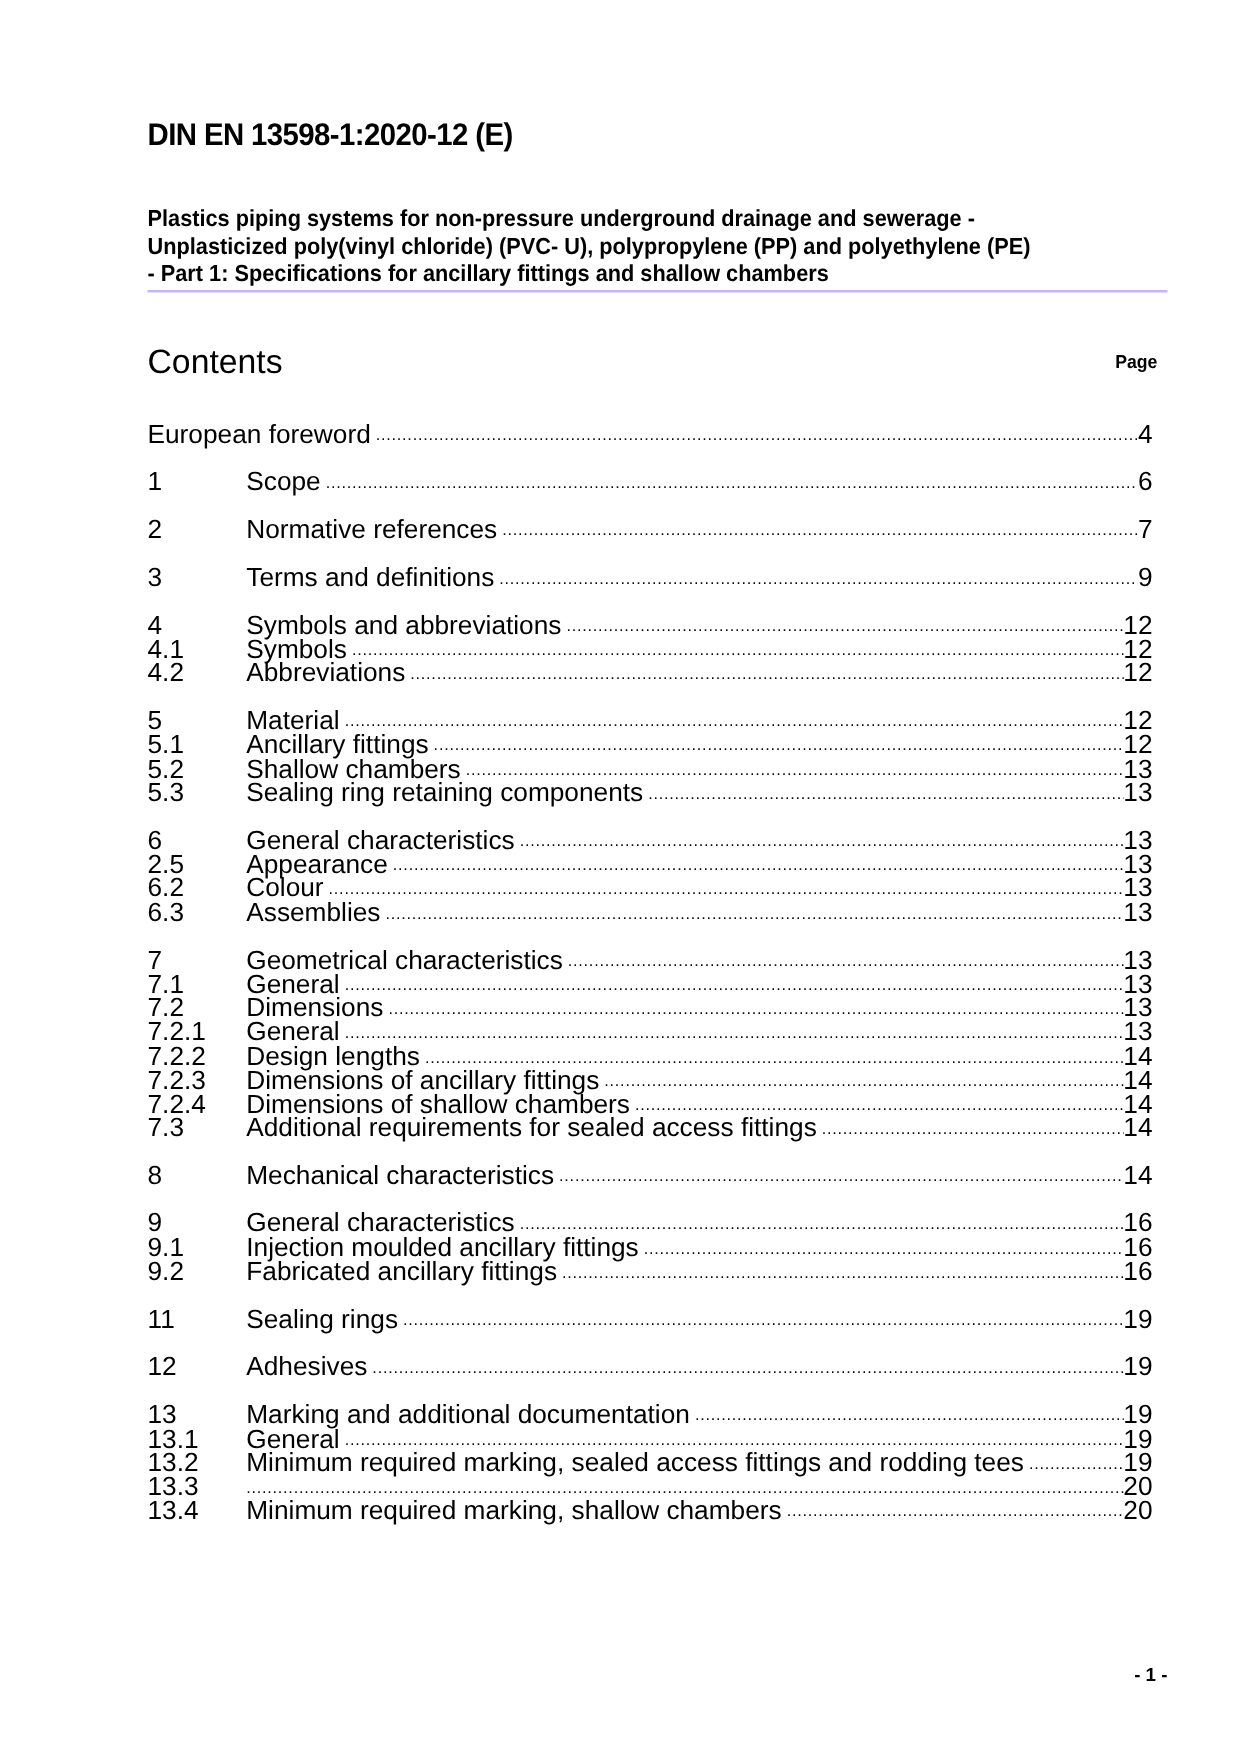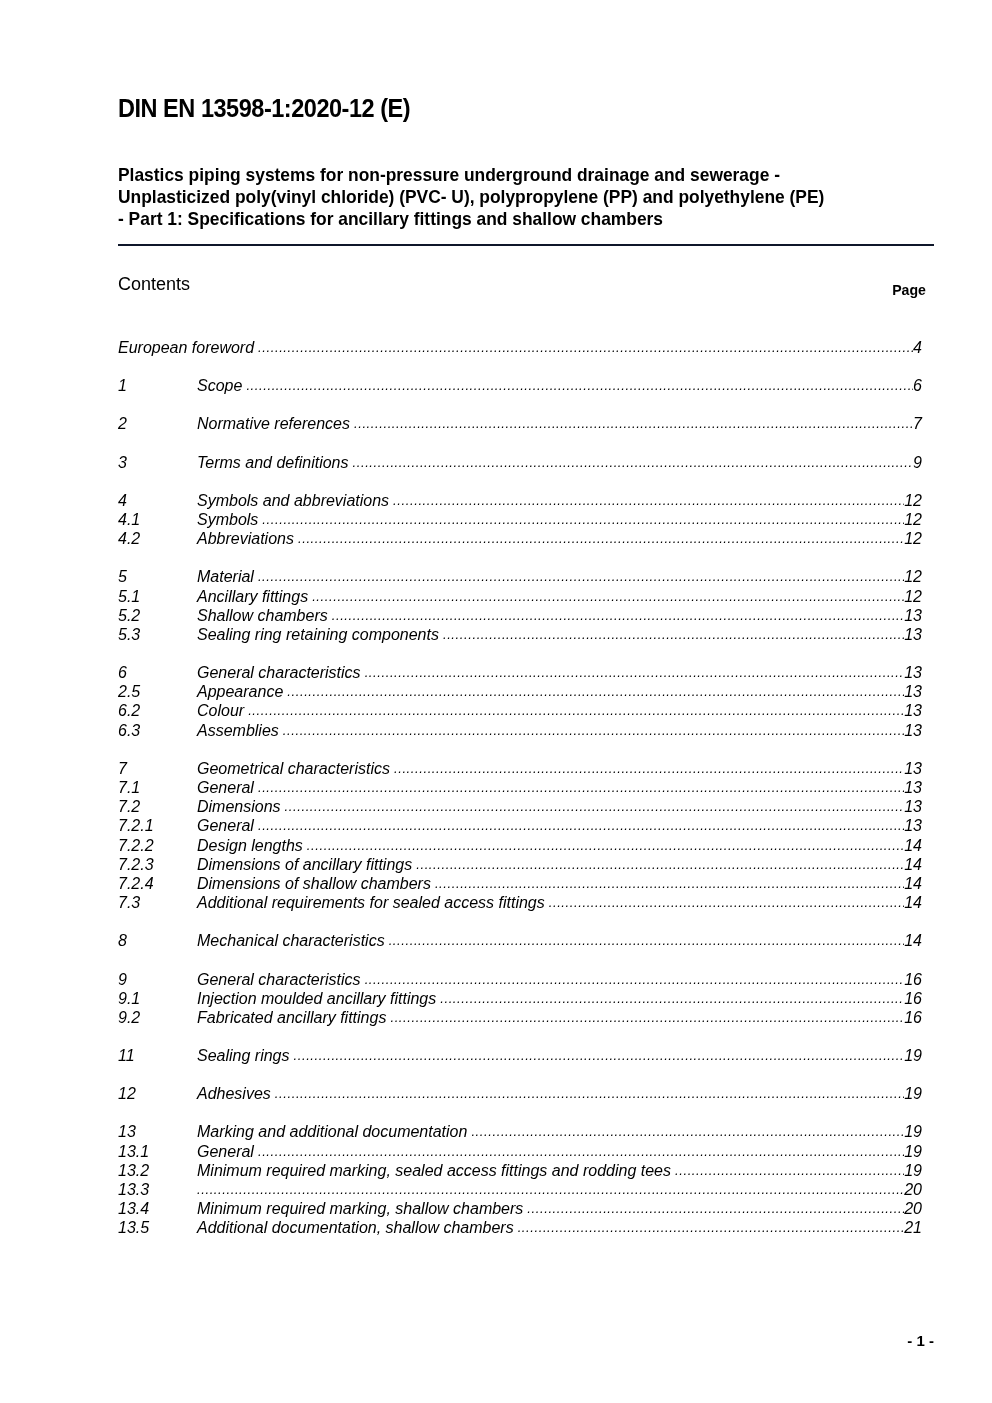--- a/index.html
+++ b/index.html
@@ -1,29 +1,29 @@
 <!DOCTYPE html>
 <html><head>
 <meta charset="utf-8">
 <style>
   html, body { margin: 0; padding: 0; background: #ffffff; }
   body { width: 992px; height: 1403px; position: relative; overflow: hidden;
          font-family: "Liberation Sans", sans-serif; color: #000; }
   .doc-id { position: absolute; left: 118px; top: 94px; font-size: 25px; font-weight: bold;
             letter-spacing: -0.5px; transform: scaleX(0.94); transform-origin: left; }
   .title-block { position: absolute; left: 118px; top: 164px; width: 816px;
-                 border-bottom: 2px solid #0f172a; padding-bottom: 14px; }
+                 border-bottom: 2px solid #c4b5fd; padding-bottom: 2px; }
   .title-line { font-size: 18.5px; font-weight: bold; line-height: 22px; white-space: nowrap;
                 transform: scaleX(0.94); transform-origin: left; }
-  .contents-heading { position: absolute; left: 118px; top: 274px; font-size: 18px; }
+  .contents-heading { position: absolute; left: 118px; top: 274px; font-size: 27px; }
   .page-heading { position: absolute; right: 66px; top: 281px; font-size: 15px; font-weight: bold;
                   transform: scaleX(0.94); transform-origin: right; }
   .toc { position: absolute; left: 118px; top: 338px; width: 804px; }
-  .toc-row { display: flex; align-items: center; height: 19.2px; font-size: 16px;
-             line-height: 19.2px; white-space: nowrap; font-style: italic; }
+  .toc-row { display: flex; align-items: flex-end; height: 19.2px; font-size: 21px;
+             line-height: 19.2px; white-space: nowrap; }
   .toc-row.gap { margin-top: 19px; }
   .toc-num { width: 79px; flex: 0 0 79px; }
   .toc-title { flex: 0 0 auto; padding-right: 4px; }
   .toc-leader { flex: 1 1 auto; overflow: hidden; font-size: 13px; letter-spacing: 0.6px; }
   .toc-leader::before { content: "......................................................................................................................................................................................................................................................"; }
   .toc-page { flex: 0 0 auto; text-align: right; }
   .page-number { position: absolute; right: 58px; top: 1332px; font-size: 15px; font-weight: bold; }
 </style>
 </head>
 <body>
@@ -235,21 +235,15 @@
       <span class="toc-num">13.3</span>
       <span class="toc-leader"></span>
       <span class="toc-page">20</span>
     </div>
     <div class="toc-row">
       <span class="toc-num">13.4</span>
       <span class="toc-title">Minimum required marking, shallow chambers</span>
       <span class="toc-leader"></span>
       <span class="toc-page">20</span>
     </div>
-    <div class="toc-row">
-      <span class="toc-num">13.5</span>
-      <span class="toc-title">Additional documentation, shallow chambers</span>
-      <span class="toc-leader"></span>
-      <span class="toc-page">21</span>
-    </div>
   </div>
 
 <div class="page-number">- 1 -</div>
 
 </body></html>

